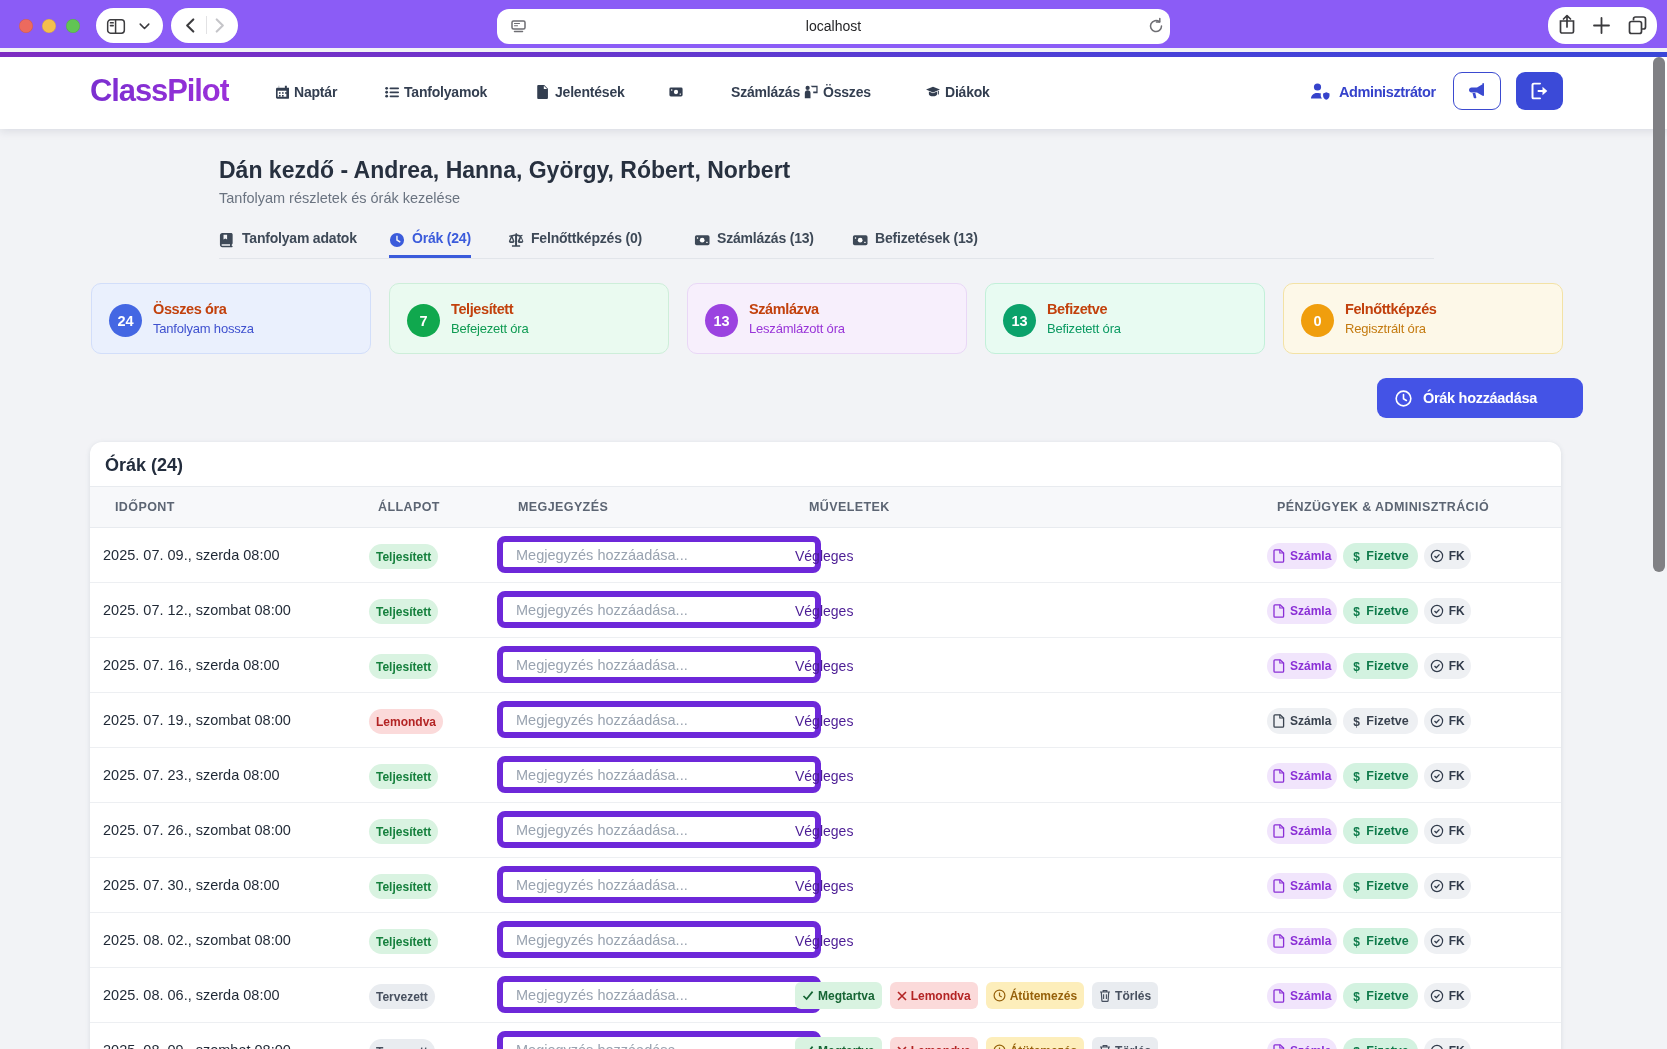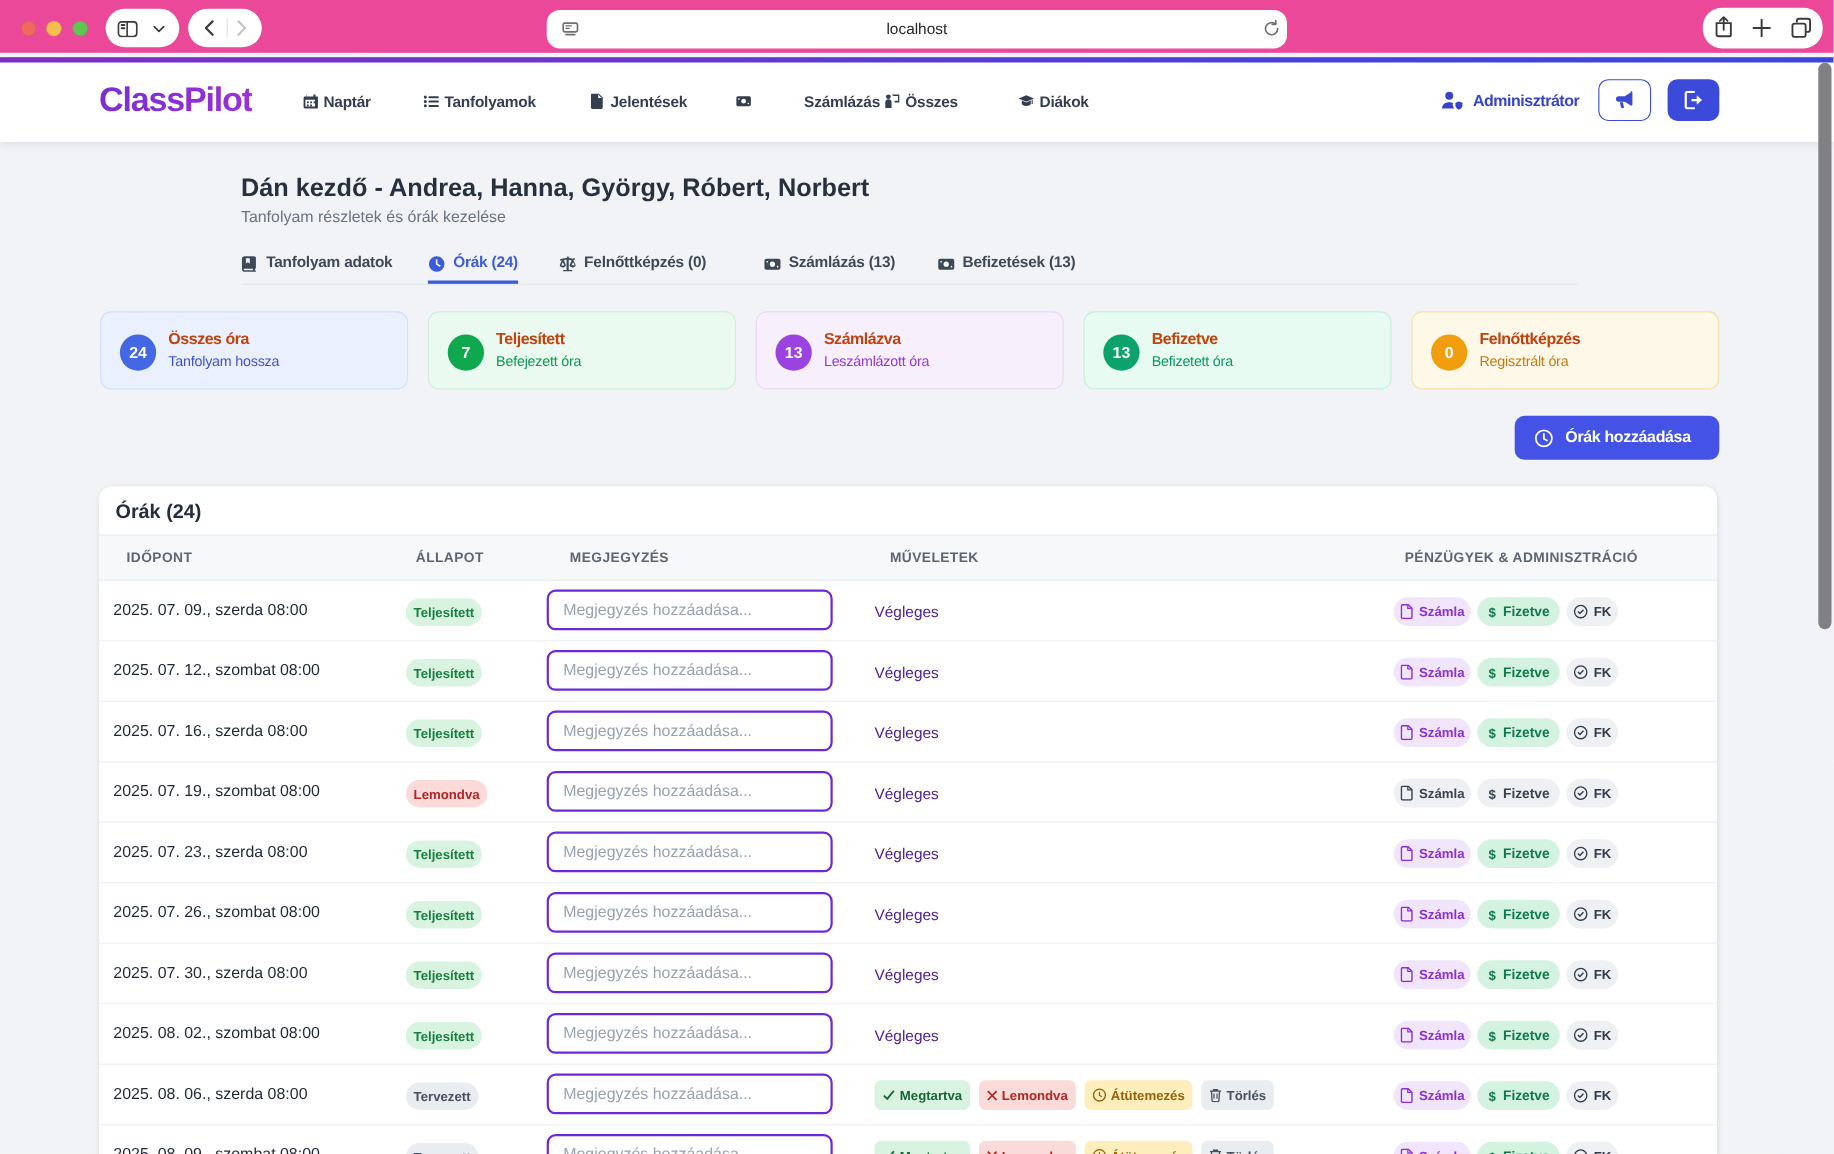--- a/index.html
+++ b/index.html
@@ -1,20 +1,20 @@
 <!DOCTYPE html>
 <html lang="hu"><head>
 <meta charset="utf-8">
 <style>
   * { margin:0; padding:0; box-sizing:border-box; }
   html,body { width:1667px; height:1049px; overflow:hidden; }
   body { font-family:"Liberation Sans", sans-serif; background:#f2f3f6; position:relative; }
 
   
-  #chrome { position:absolute; left:0; top:0; width:1667px; height:48px; background:#ec4899; }
+  #chrome { position:absolute; left:0; top:0; width:1667px; height:48px; background:#8b5cf6; }
   .tl { position:absolute; top:19px; width:14px; height:14px; border-radius:50%; box-shadow:inset 0 0 0 0.5px rgba(0,0,0,0.12); }
   .tl.r { left:19px;  background:#ec6a5e; }
   .tl.y { left:42px;  background:#f4bf4e; }
   .tl.g { left:66px;  background:#61c554; }
   .cpill { position:absolute; top:8px; height:35px; background:#fff; border-radius:17.5px; box-shadow:0 0 0 0.5px rgba(0,0,0,0.02); }
   #sbpill { left:96px; width:67px; }
   #navpill { left:171px; width:67px; }
   #urlbar { position:absolute; left:497px; top:9px; width:673px; height:35px; background:#fff; border-radius:12px; }
   #urltext { position:absolute; left:0; right:0; top:18px; text-align:center; font-size:14px; color:#252527; }
   #rightpill { left:1548px; width:109px; height:37px; top:7px; }
@@ -48,39 +48,39 @@
   .tab svg { margin-top:2px; width:16px; height:16px; }
 
   
   .scard { position:absolute; top:283px; width:280px; height:71px; border-radius:10px; border:1px solid; }
   .scircle { position:absolute; left:17px; top:20px; width:33px; height:33px; border-radius:50%;
              color:#fff; font-size:14.5px; font-weight:bold; display:flex; align-items:center; justify-content:center; }
   .stitle { position:absolute; left:61px; top:17px; font-size:14.5px; letter-spacing:-0.4px; font-weight:bold; color:#c2410c; }
   .ssub   { position:absolute; left:61px; top:37px; font-size:13px; letter-spacing:-0.2px; }
 
   
-  #addbtn { position:absolute; left:1377px; top:378px; width:186px; height:40px; border-radius:9px;
+  #addbtn { position:absolute; left:1377px; top:378px; width:206px; height:40px; border-radius:9px;
             background:#4453e6; color:#fff; font-size:14.5px; letter-spacing:-0.3px; font-weight:600;
             display:flex; align-items:center; gap:11px; padding-left:18px; }
 
   
   #card { position:absolute; left:90px; top:442px; width:1471px; height:662px; background:#fff;
           border-radius:12px; box-shadow:0 1px 4px rgba(140,150,165,0.25); overflow:hidden; }
   #cardtitle { position:absolute; left:15px; top:13px; font-size:18px; font-weight:bold; color:#232d3d; }
   #thead { position:absolute; left:0; top:44px; width:1471px; height:42px; background:#f7f8fa;
            border-top:1px solid #e8ebef; border-bottom:1px solid #e8ebef; }
   .th { position:absolute; top:13px; font-size:12.5px; font-weight:600; letter-spacing:0.4px; color:#5c6573; }
   .row { position:absolute; left:0; width:1471px; height:55px; border-bottom:1px solid #edeff2; }
   .date { position:absolute; left:13px; top:19px; font-size:14.5px; color:#1f2835; }
   .status { position:absolute; left:279px; top:16px; height:25px; border-radius:13px; padding:0 7px;
             font-size:12px; font-weight:bold; display:inline-flex; align-items:center; }
   .st-ok  { background:#d9f3e1; color:#15803d; }
   .st-no  { background:#fbdada; color:#b32424; }
   .st-pl  { background:#e9ecf0; color:#47505f; }
-  .note { position:absolute; left:407px; top:8px; width:260px; height:37px; border:2px solid #6d28d9; border-radius:8px;
+  .note { position:absolute; left:407px; top:8px; width:324px; height:37px; border:6px solid #6d28d9; border-radius:8px;
           background:#fff; font-size:14.5px; color:#99a3b0; display:flex; align-items:center; padding-left:13px; }
   .veg { position:absolute; left:705px; top:20px; font-size:14px; color:#4c1d95; }
   .acts { position:absolute; left:705px; top:14px; display:flex; gap:8px; }
   .abtn { height:27px; border-radius:6px; padding:0 7px; font-size:12px; font-weight:600;
           display:inline-flex; align-items:center; gap:4px; }
   .a-meg { background:#d9f3e1; color:#166534; }
   .a-lem { background:#fbdada; color:#b32424; }
   .a-atu { background:#fdeebb; color:#96610b; }
   .a-tor { background:#e9ecf0; color:#47505f; }
   .fins { position:absolute; left:1177px; top:15px; display:flex; gap:6px; }

